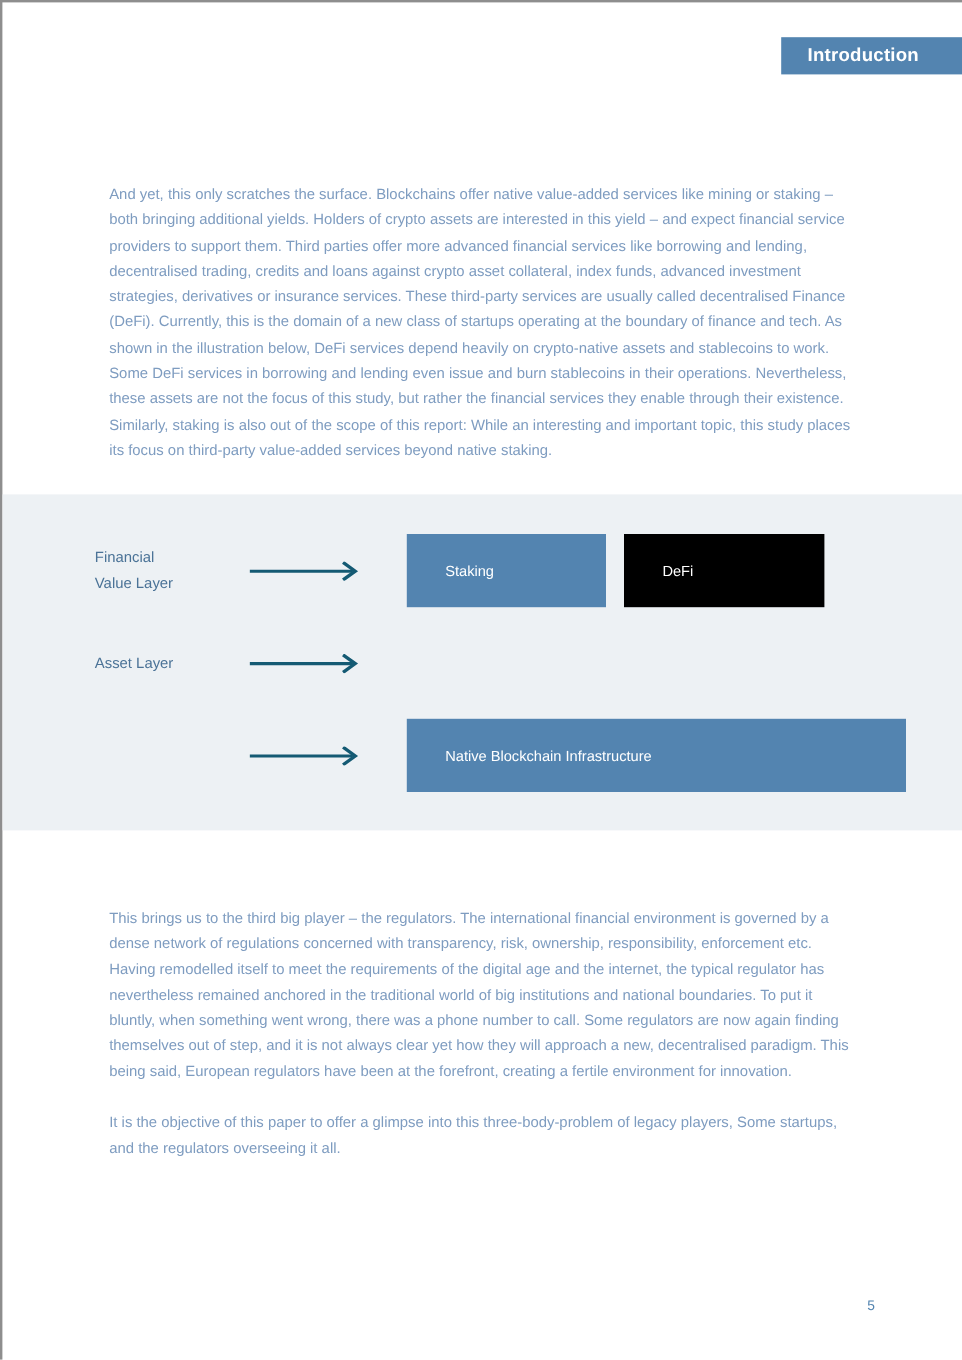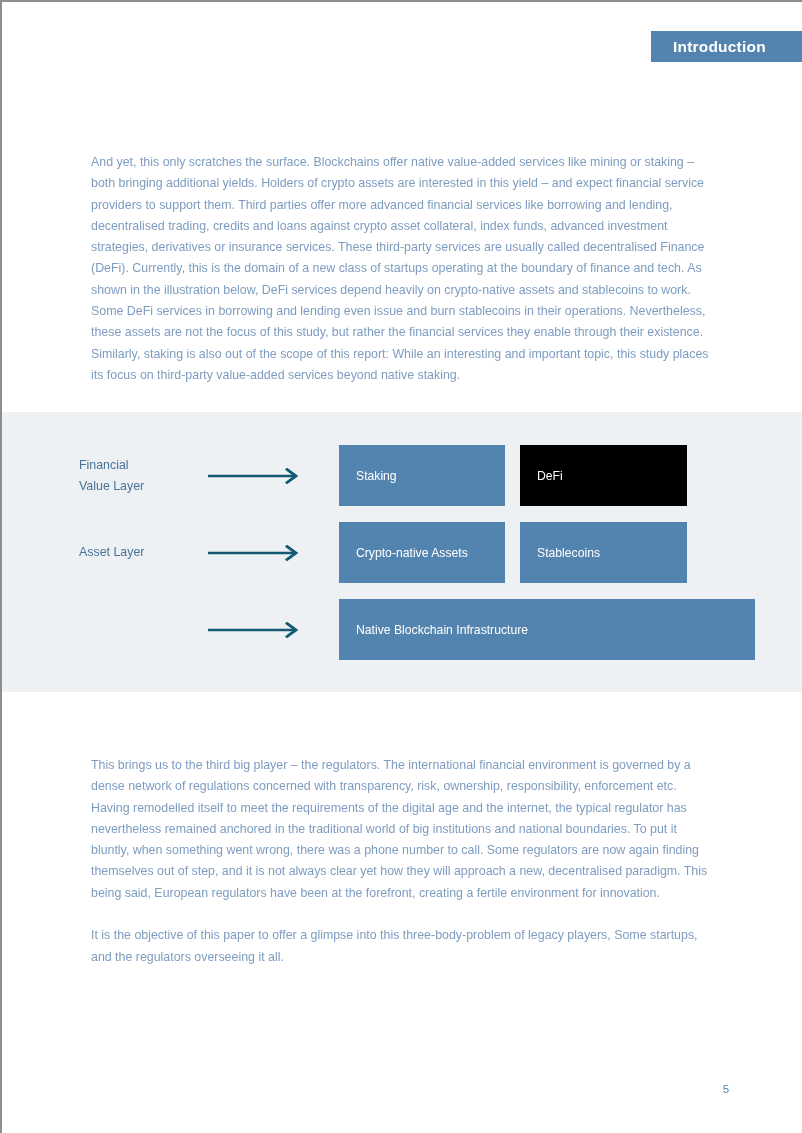--- a/index.html
+++ b/index.html
@@ -109,21 +109,21 @@
     width: 348px;
   }
   .dbox {
     position: absolute;
     top: 0;
     height: 61px;
     color: #ffffff;
     font-size: 12.2px;
     display: flex;
     align-items: center;
-    padding-left: 17px;
+    padding-left: 32px;
   }
   .dbox.col-a  { left: 0px;   width: 166px; }
   .dbox.col-b  { left: 181px; width: 167px; }
   .dbox.col-full { left: 0px; width: 416px; }
 
   .bg-blue  { background: #5384b0; }
   .bg-teal  { background: #000000; }
 
   
   .page-number {
@@ -168,24 +168,20 @@
     <div class="layer-row r2">
       <div class="layer-label">
         <span class="ln">Asset Layer</span>
       </div>
       <div class="layer-arrow">
         <svg width="97" height="16" viewBox="0 0 97 16" xmlns="http://www.w3.org/2000/svg">
           <line x1="0" y1="8" x2="86" y2="8" stroke="#145a73" stroke-width="2.6"></line>
           <polyline points="79,1.5 88,8 79,14.5" fill="none" stroke="#145a73" stroke-width="2.8" stroke-linecap="square"></polyline>
         </svg>
       </div>
-      <div class="box-area">
-        <div class="dbox col-a bg-blue">Crypto-native Assets</div>
-        <div class="dbox col-b bg-blue">Stablecoins</div>
-      </div>
     </div>
 
     <div class="layer-row r3">
       <div class="layer-arrow">
         <svg width="97" height="16" viewBox="0 0 97 16" xmlns="http://www.w3.org/2000/svg">
           <line x1="0" y1="8" x2="86" y2="8" stroke="#145a73" stroke-width="2.6"></line>
           <polyline points="79,1.5 88,8 79,14.5" fill="none" stroke="#145a73" stroke-width="2.8" stroke-linecap="square"></polyline>
         </svg>
       </div>
       <div class="box-area">

